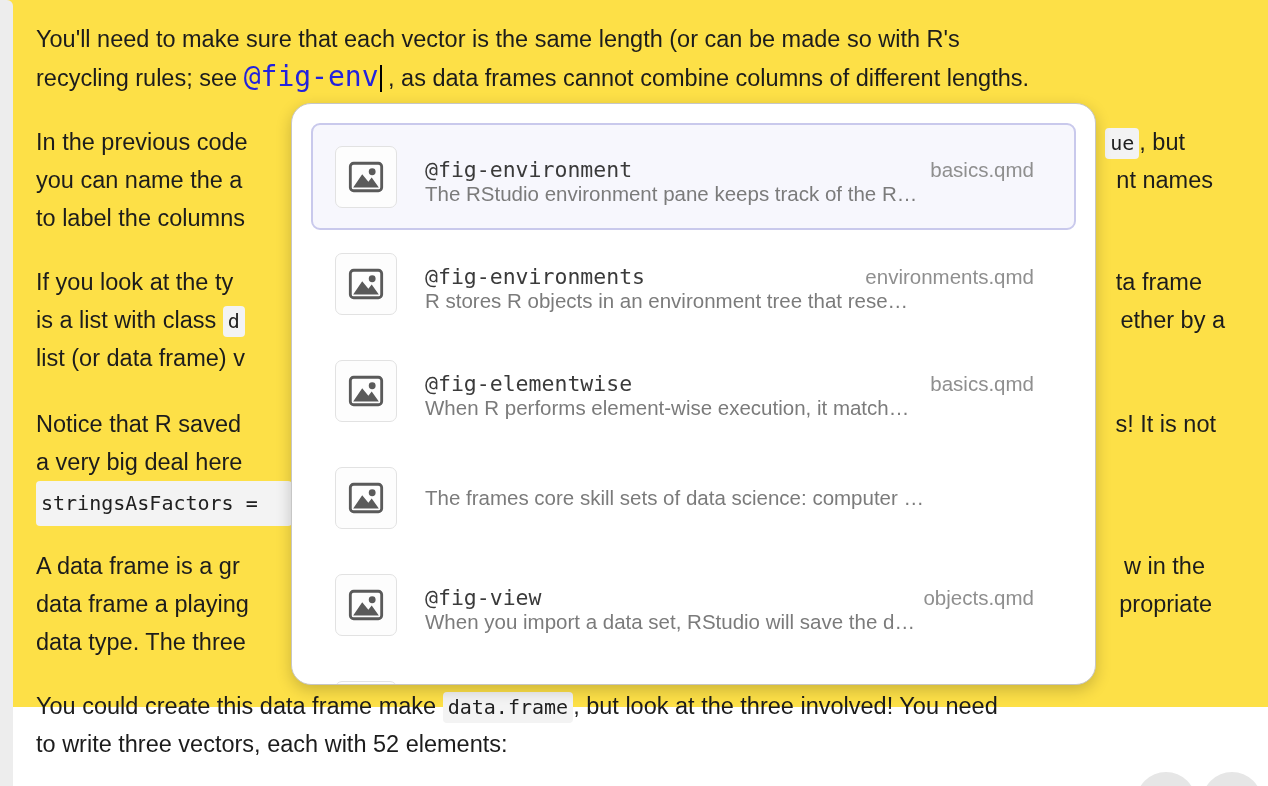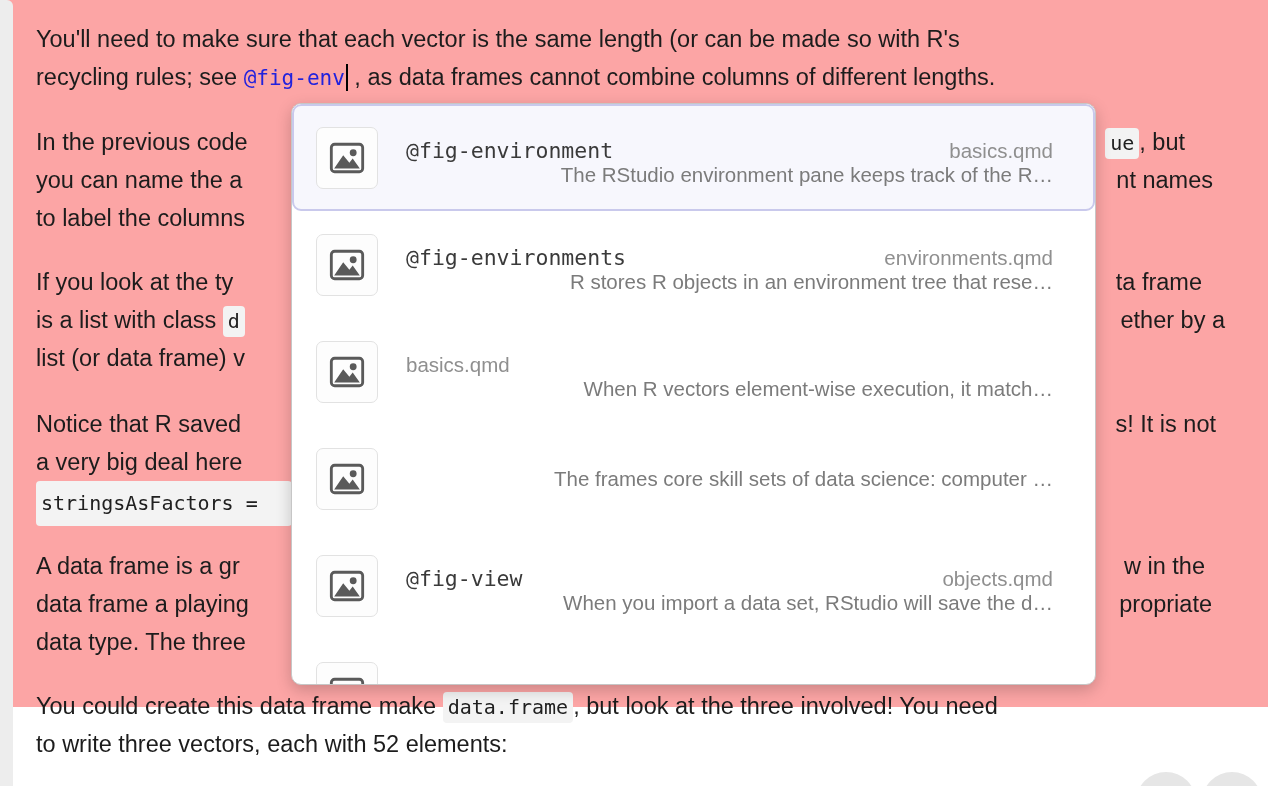--- a/index.html
+++ b/index.html
@@ -1,41 +1,41 @@
 <!DOCTYPE html>
 <html><head>
 <meta charset="utf-8">
 <style>
   * { margin:0; padding:0; box-sizing:border-box; }
   html,body { width:1268px; height:786px; overflow:hidden; background:#ffffff;
               font-family:"Liberation Sans", sans-serif; }
-  .page { position:relative; width:1268px; height:707px; background:#fca5a5; }
+  .page { position:relative; width:1268px; height:707px; background:#fde047; }
 
   .left-gutter { position:absolute; left:0; top:0; width:13px; height:786px;
                  background:#ededed; border-top-right-radius:6px; }
 
   
   .doc { position:absolute; left:0; top:0; width:1268px; height:786px;
          font-size:23.5px; color:#1c1c1c; }
   .para { position:absolute; left:36px; width:1196px; }
   .line { position:relative; height:38px; white-space:nowrap; }
   .lf { position:absolute; left:0; top:0; line-height:38px; }
   .rf { position:absolute; top:0; line-height:38px; }
   .code { font-family:"DejaVu Sans Mono", monospace; font-size:20px;
           background:#f3f3f3; border-radius:4px; padding:3px 5px 4px 5px; color:#202020; }
   .codewide { display:inline-block; min-width:256px; }
-  .ref { font-family:"DejaVu Sans Mono", monospace; font-size:21px; color:#2222dd; }
+  .ref { font-family:"DejaVu Sans Mono", monospace; font-size:28px; color:#2222dd; }
   .cursor { display:inline-block; width:2px; height:27px; background:#000;
             vertical-align:-6px; margin-left:1px; }
 
   
   .popup { position:absolute; left:291px; top:103px; width:805px; height:582px;
-           background:#fff; border:1px solid #c6c6c6; border-radius:10px;
-           box-shadow:0 5px 16px rgba(0,0,0,0.20); overflow:hidden; padding:0;
-           z-index:5;text-align:right; }
+           background:#fff; border:1px solid #c6c6c6; border-radius:20px;
+           box-shadow:0 5px 16px rgba(0,0,0,0.20); overflow:hidden; padding:19px;
+           z-index:5; }
   .item { display:flex; align-items:center; height:107px;
           padding:0 40px 0 22px; border:2px solid transparent; border-radius:9px; }
   .item.selected { background:#f7f7fd; border-color:#c9c9ec; }
   .icon-box { flex:none; width:62px; height:62px; border:1px solid #e2e2e2;
               border-radius:7px; background:#fdfdfd; display:flex;
               align-items:center; justify-content:center; margin-right:28px; }
   .item-main { flex:1; min-width:0; }
   .item-top { display:flex; justify-content:space-between; align-items:baseline; }
   .item-title { font-family:"DejaVu Sans Mono", monospace; font-size:21.5px; color:#3a3a3a; }
   .item-file { font-size:20.5px; color:#8f8f8f;margin-top:10px; }
@@ -168,23 +168,24 @@
     <div class="item">
       <div class="icon-box">
         <svg width="38" height="38" viewBox="0 0 40 40">
             <rect x="3.5" y="5.5" width="33" height="29" rx="3.5" fill="none" stroke="#5a5a5a" stroke-width="3"></rect>
             <circle cx="26.5" cy="14.5" r="3.6" fill="#5a5a5a"></circle>
             <path d="M6.5 31 L16 17 L22.5 25 L26 20.5 L33.5 31 Z" fill="#5a5a5a"></path>
           </svg>
       </div>
       <div class="item-main">
         <div class="item-top">
+          <span class="item-title">@fig-elementwise</span>
           <span class="item-file">basics.qmd</span>
         </div>
-        <div class="item-desc">When R vectors element-wise execution, it match…</div>
+        <div class="item-desc">When R performs element-wise execution, it match…</div>
       </div>
     </div>
 
     <div class="item">
       <div class="icon-box">
         <svg width="38" height="38" viewBox="0 0 40 40">
             <rect x="3.5" y="5.5" width="33" height="29" rx="3.5" fill="none" stroke="#5a5a5a" stroke-width="3"></rect>
             <circle cx="26.5" cy="14.5" r="3.6" fill="#5a5a5a"></circle>
             <path d="M6.5 31 L16 17 L22.5 25 L26 20.5 L33.5 31 Z" fill="#5a5a5a"></path>
           </svg>

